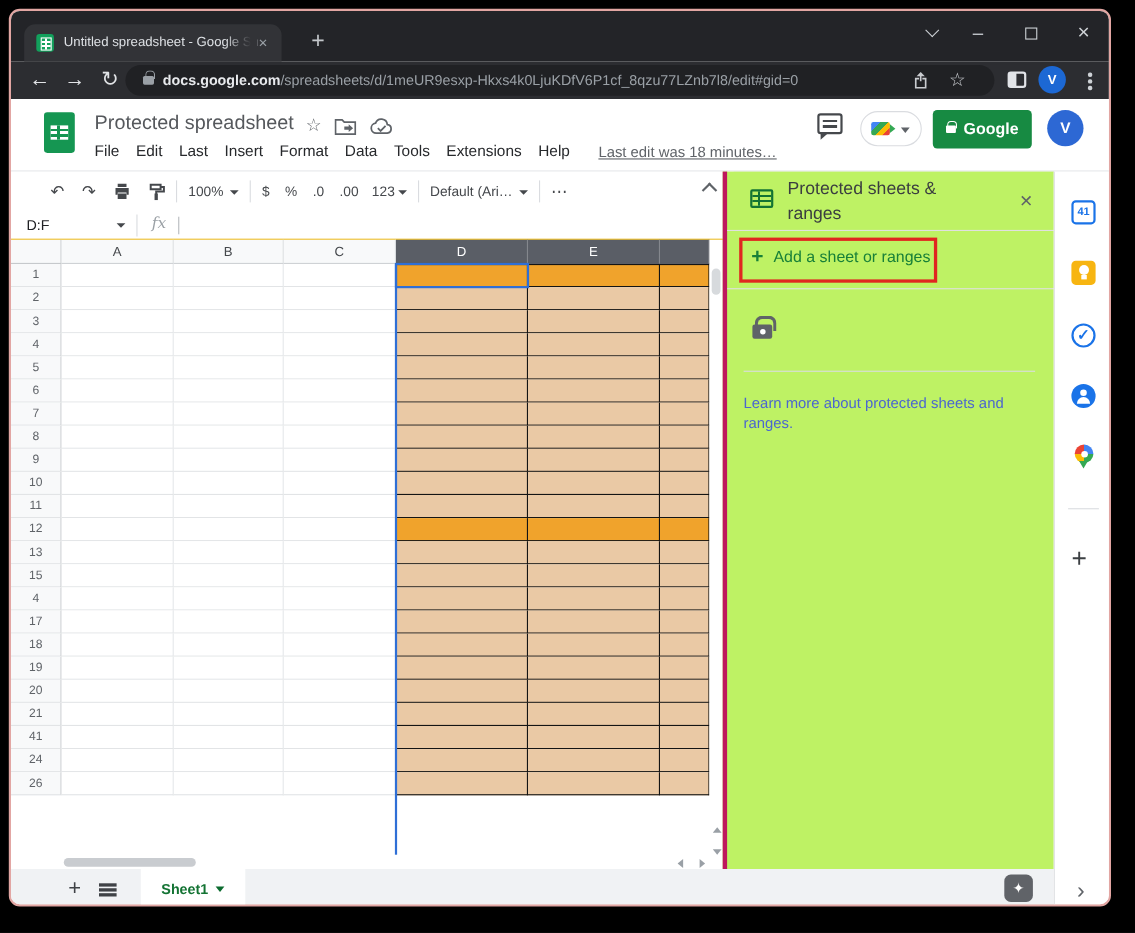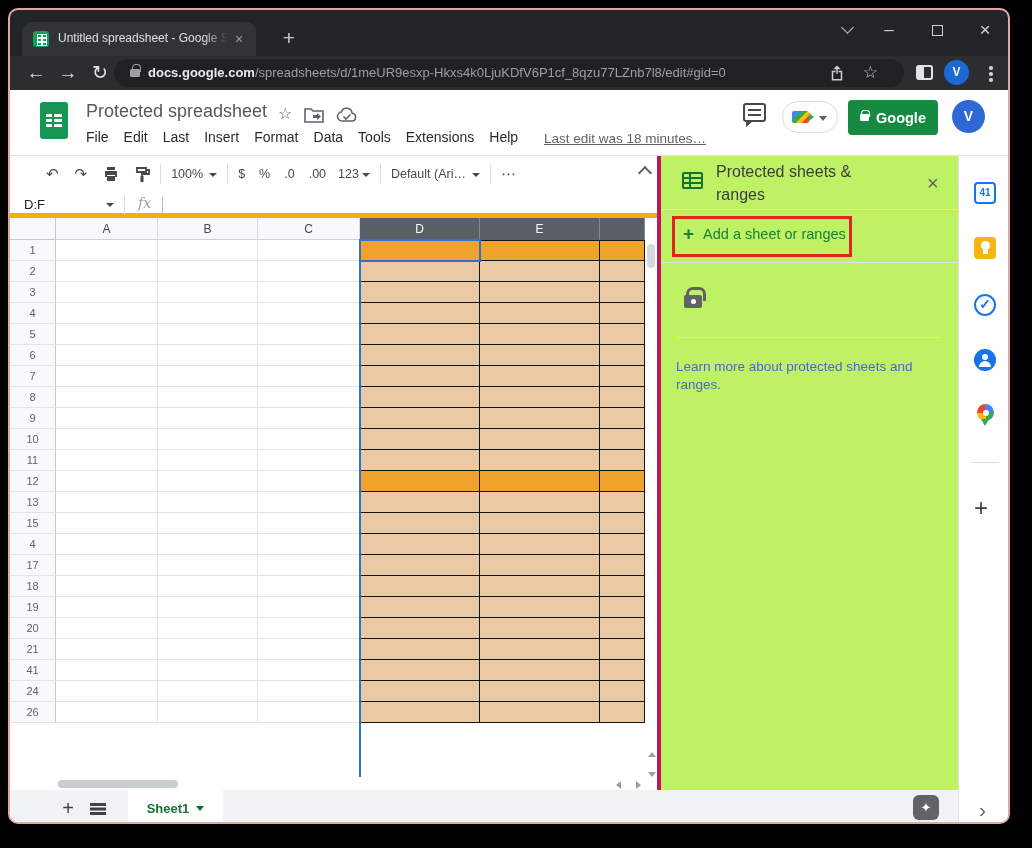--- a/index.html
+++ b/index.html
@@ -53,21 +53,21 @@
 #doc-avatar{position:absolute;left:942px;top:10px;width:33px;height:33px;border-radius:50%;background:#2d68d4;color:#fff;font-size:14px;font-weight:bold;text-align:center;line-height:33px}
 
 #toolbar{position:absolute;left:0;top:146px;width:657px;height:36px;background:#fff;display:flex;align-items:center;color:#45484c}
 .tbtn{font-size:15px;text-align:center;flex:0 0 auto}
 .tsep{width:1px;height:20px;background:#dadce0;margin:0 10px;flex:0 0 auto}
 .tsmall{font-size:12.5px}
 .caret{display:inline-block;border-left:4px solid transparent;border-right:4px solid transparent;border-top:4.5px solid #45484c;margin-left:6px;vertical-align:middle}
 .tico{display:inline-block;vertical-align:middle}
 #collapse-tb{position:absolute;left:630px;top:158px;width:10px;height:10px;border-left:2px solid #5f6368;border-top:2px solid #5f6368;transform:rotate(45deg)}
 
-#fxbar{position:absolute;left:0;top:182px;width:657px;height:26px;background:#fff;border-bottom:5px solid #eab308}
+#fxbar{position:absolute;left:0;top:182px;width:657px;height:26px;background:#fff;border-bottom:1px solid #eab308}
 #namebox{position:absolute;left:14px;top:5px;font-size:13px;color:#202124}
 #name-caret{position:absolute;left:96px;top:11px;border-left:4px solid transparent;border-right:4px solid transparent;border-top:4.5px solid #45484c}
 #fx-div{position:absolute;left:114px;top:3px;width:1px;height:20px;background:#dadce0}
 #fx{position:absolute;left:128px;top:3px;font-size:14px;font-style:italic;color:#9ba1a6;font-family:"DejaVu Serif",serif}
 #fx-cursor{position:absolute;left:152px;top:5px;width:1px;height:16px;background:#b6babe}
 
 #colheaders{position:absolute;left:0;top:208px;height:22px;display:flex}
 .ch{height:22px;font-size:12px;display:flex;align-items:center;justify-content:center;border-right:1px solid #d9dcdf;border-bottom:1px solid #cfd2d5;background:#f8f9fa;color:#45484c}
 .ch.sel{background:#5a5e66;color:#fff;border-right:1px solid #84878d;border-bottom:1px solid #5a5e66}
 #corner{width:46px;height:22px;background:#f8f9fa;border-right:1px solid #c6c9cc;border-bottom:1px solid #c6c9cc}

